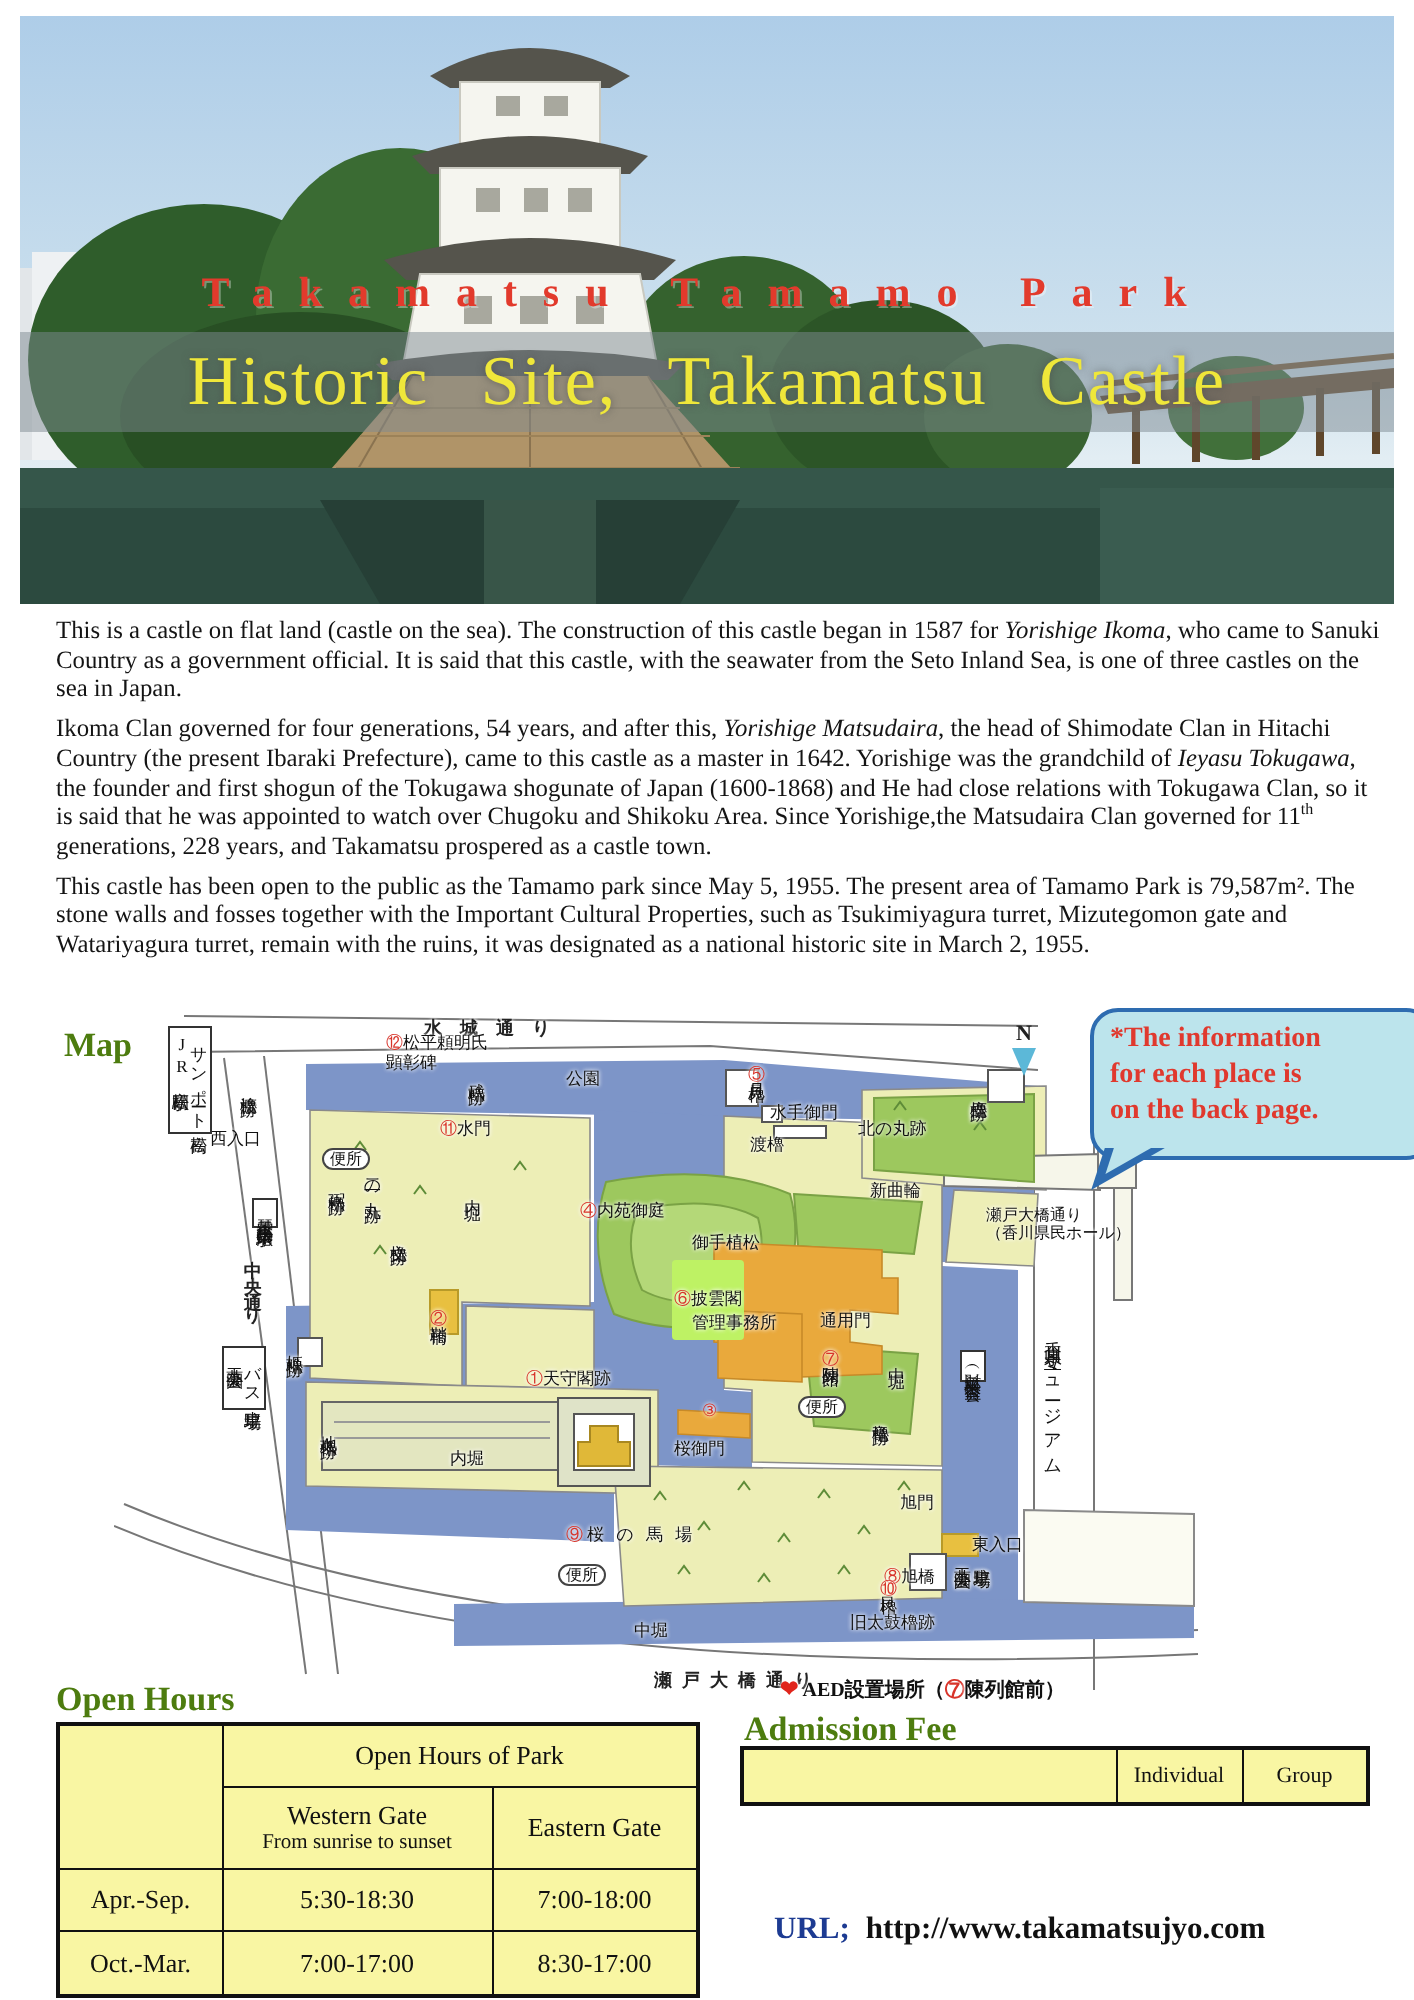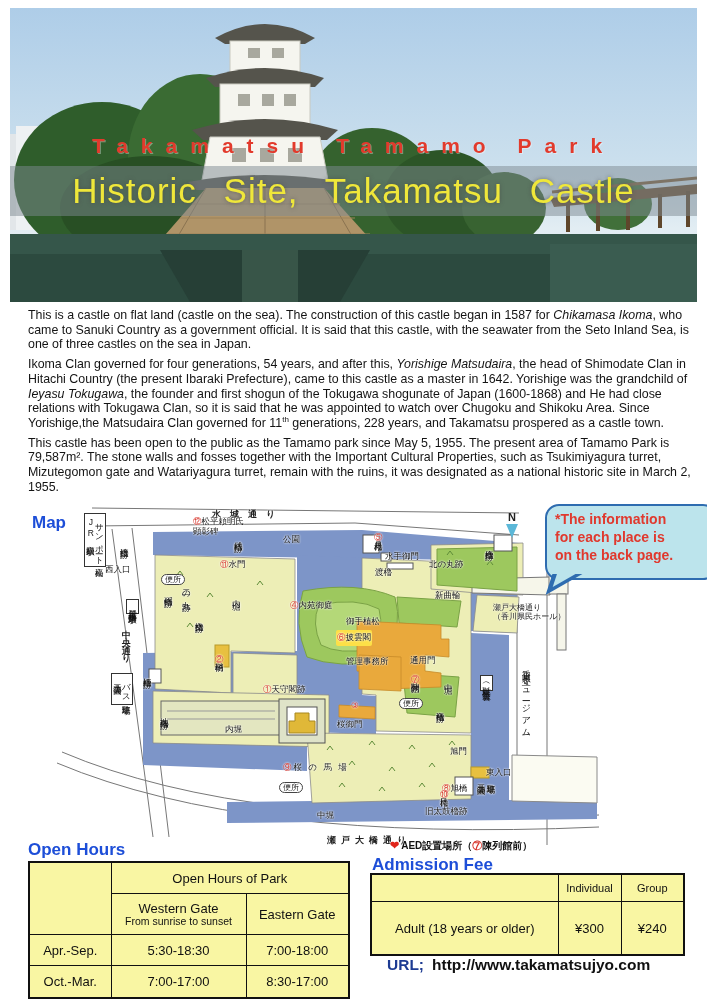--- a/index.html
+++ b/index.html
@@ -1,46 +1,46 @@
 <!DOCTYPE html>
 <html><head>
 <meta charset="utf-8">
 <style>
   html,body{margin:0;padding:0;background:#9a9a9a;}
   .page{position:relative;width:707px;height:1000px;background:#ffffff;margin:0 auto;overflow:hidden;
-        font-family:Liberation Sans, sans-serif;}
+        font-family:Liberation Serif, serif;}
 
   
   .photo{position:absolute;left:10px;top:8px;width:687px;height:294px;overflow:hidden;
          background:linear-gradient(#aecde8,#cfe2ee 60%,#e2edf3 75%,#e8f1f5);}
   .photo svg{position:absolute;left:0;top:0;}
   .hero-super{position:absolute;top:126px;left:0;width:100%;text-align:center;
               font-size:21px;font-weight:bold;letter-spacing:13px;color:#e23a2c;
               text-shadow:1px 1px 0 rgba(255,255,255,.35);white-space:nowrap;}
   .hero-band{position:absolute;top:158px;left:0;right:0;height:50px;
              background:rgba(125,138,146,.5);display:flex;align-items:center;justify-content:center;}
   .hero-title{font-size:35px;color:#efe73a;letter-spacing:1px;word-spacing:16px;white-space:nowrap;
               text-shadow:0 0 4px rgba(70,70,70,.65);}
 
   
-  .sec-h{position:absolute;font-size:17px;font-weight:bold;color:#1d4ed8;white-space:nowrap;}
+  .sec-h{position:absolute;font-size:17px;font-weight:bold;color:#4d7c0f;white-space:nowrap;}
   .history{position:absolute;left:28px;top:308px;width:663px;}
   .history .hist-h{font-size:17.5px;font-weight:bold;color:#1d3b92;margin:0 0 6px 0;}
   .body-para{margin:0 0 5px 0;font-size:12.4px;line-height:14.7px;color:#141414;text-align:left;}
   .body-para sup{font-size:8px;line-height:0;}
 
   
   .map{position:absolute;left:57px;top:505px;width:555px;height:352px;}
   .map-label{position:absolute;font-size:8.5px;line-height:1.15;color:#111;white-space:pre-line;
              text-shadow:0 0 2px #fff,0 0 2px #fff;z-index:3;}
   .map-label.vert{writing-mode:vertical-rl;text-orientation:upright;letter-spacing:1px;}
   .map-label.street{font-size:9px;color:#222;font-weight:bold;}
   .map-label.box{background:#fff;border:1px solid #333;padding:3px 1px;text-shadow:none;line-height:1.05;}
   .map-label.oval{background:#fff;border:1px solid #444;border-radius:7px;padding:0 3px;font-size:8px;text-shadow:none;}
-  .map-label.tag{background:#fde047;border-radius:2px;padding:3px 1px;}
+  .map-label.tag{background:#bef264;border-radius:2px;padding:15px 1px;}
   .map-label.legend{font-weight:bold;text-align:right;}
   .cnum{color:#d8342a;}
   .heart{color:#e0251c;margin-right:2px;font-size:11px;}
   .compass{position:absolute;left:449px;top:6px;z-index:3;text-align:center;font-size:11px;font-weight:bold;color:#222;}
   .compass .needle{width:0;height:0;margin:1px auto 0;border-left:6px solid transparent;
                    border-right:6px solid transparent;border-top:14px solid #5cb8d8;}
 
   
   .callout{position:absolute;left:545px;top:504px;width:152px;height:62px;background:#bce4ec;
            border:2.5px solid #2e6cb0;border-radius:14px;padding:5px 8px;z-index:4;
@@ -121,21 +121,21 @@
       <rect x="676" y="183" width="4" height="36" fill="#5f462b"></rect>
     </svg>
     <div class="hero-super">Takamatsu Tamamo Park</div>
     <div class="hero-band">
       <span class="hero-title">Historic Site, Takamatsu Castle</span>
     </div>
   </div>
 
   <div class="history">
     <div id="history-paras">
-        <p class="body-para"><span>This is a castle on flat land (castle on the sea). The construction of this castle began in 1587 for </span><span style="font-style: italic;">Chikamasa Ikoma</span><span>, who came to Sanuki Country as a government official. It is said that this castle, with the seawater from the Seto Inland Sea, is one of three castles on the sea in Japan.</span></p>
+        <p class="body-para"><span>This is a castle on flat land (castle on the sea). The construction of this castle began in 1587 for </span><span style="font-style: italic;">Yorishige Ikoma</span><span>, who came to Sanuki Country as a government official. It is said that this castle, with the seawater from the Seto Inland Sea, is one of three castles on the sea in Japan.</span></p>
         <p class="body-para"><span>Ikoma Clan governed for four generations, 54 years, and after this, </span><span style="font-style: italic;">Yorishige Matsudaira</span><span>, the head of Shimodate Clan in Hitachi Country (the present Ibaraki Prefecture), came to this castle as a master in 1642. Yorishige was the grandchild of </span><span style="font-style: italic;">Ieyasu Tokugawa</span><span>, the founder and first shogun of the Tokugawa shogunate of Japan (1600-1868) and He had close relations with Tokugawa Clan, so it is said that he was appointed to watch over Chugoku and Shikoku Area. Since Yorishige,the Matsudaira Clan governed for 11</span><sup>th</sup><span> generations, 228 years, and Takamatsu prospered as a castle town.</span></p>
         <p class="body-para"><span>This castle has been open to the public as the Tamamo park since May 5, 1955. The present area of Tamamo Park is 79,587m². The stone walls and fosses together with the Important Cultural Properties, such as Tsukimiyagura turret, Mizutegomon gate and Watariyagura turret, remain with the ruins, it was designated as a national historic site in March 2, 1955.</span></p>
       </div>
   </div>
 
   <div class="sec-h" style="left:32px;top:513px;">Map</div>
 
   <div class="map" id="map">
     <svg width="555" height="352" viewBox="0 0 555 352" style="position:absolute;left:0;top:0;z-index:1;">
 
@@ -330,25 +330,20 @@
         <col style="width:187px">
         <col style="width:63px">
         <col style="width:63px">
       </colgroup>
     <tbody>
         <tr>
       <td style="height:22px"></td>
       <td class="hd">Individual</td>
       <td class="hd">Group</td>
     </tr>
-    <tr>
-      <td style="height:48px">Adult (18 years or older)</td>
-      <td>¥300</td>
-      <td>¥240</td>
-    </tr>
   </tbody>
     </table>
 
   <div class="url-line">
     <span class="u1">URL;</span><span class="u2">http://www.takamatsujyo.com</span>
   </div>
 
 </div>
 
 </body></html>

